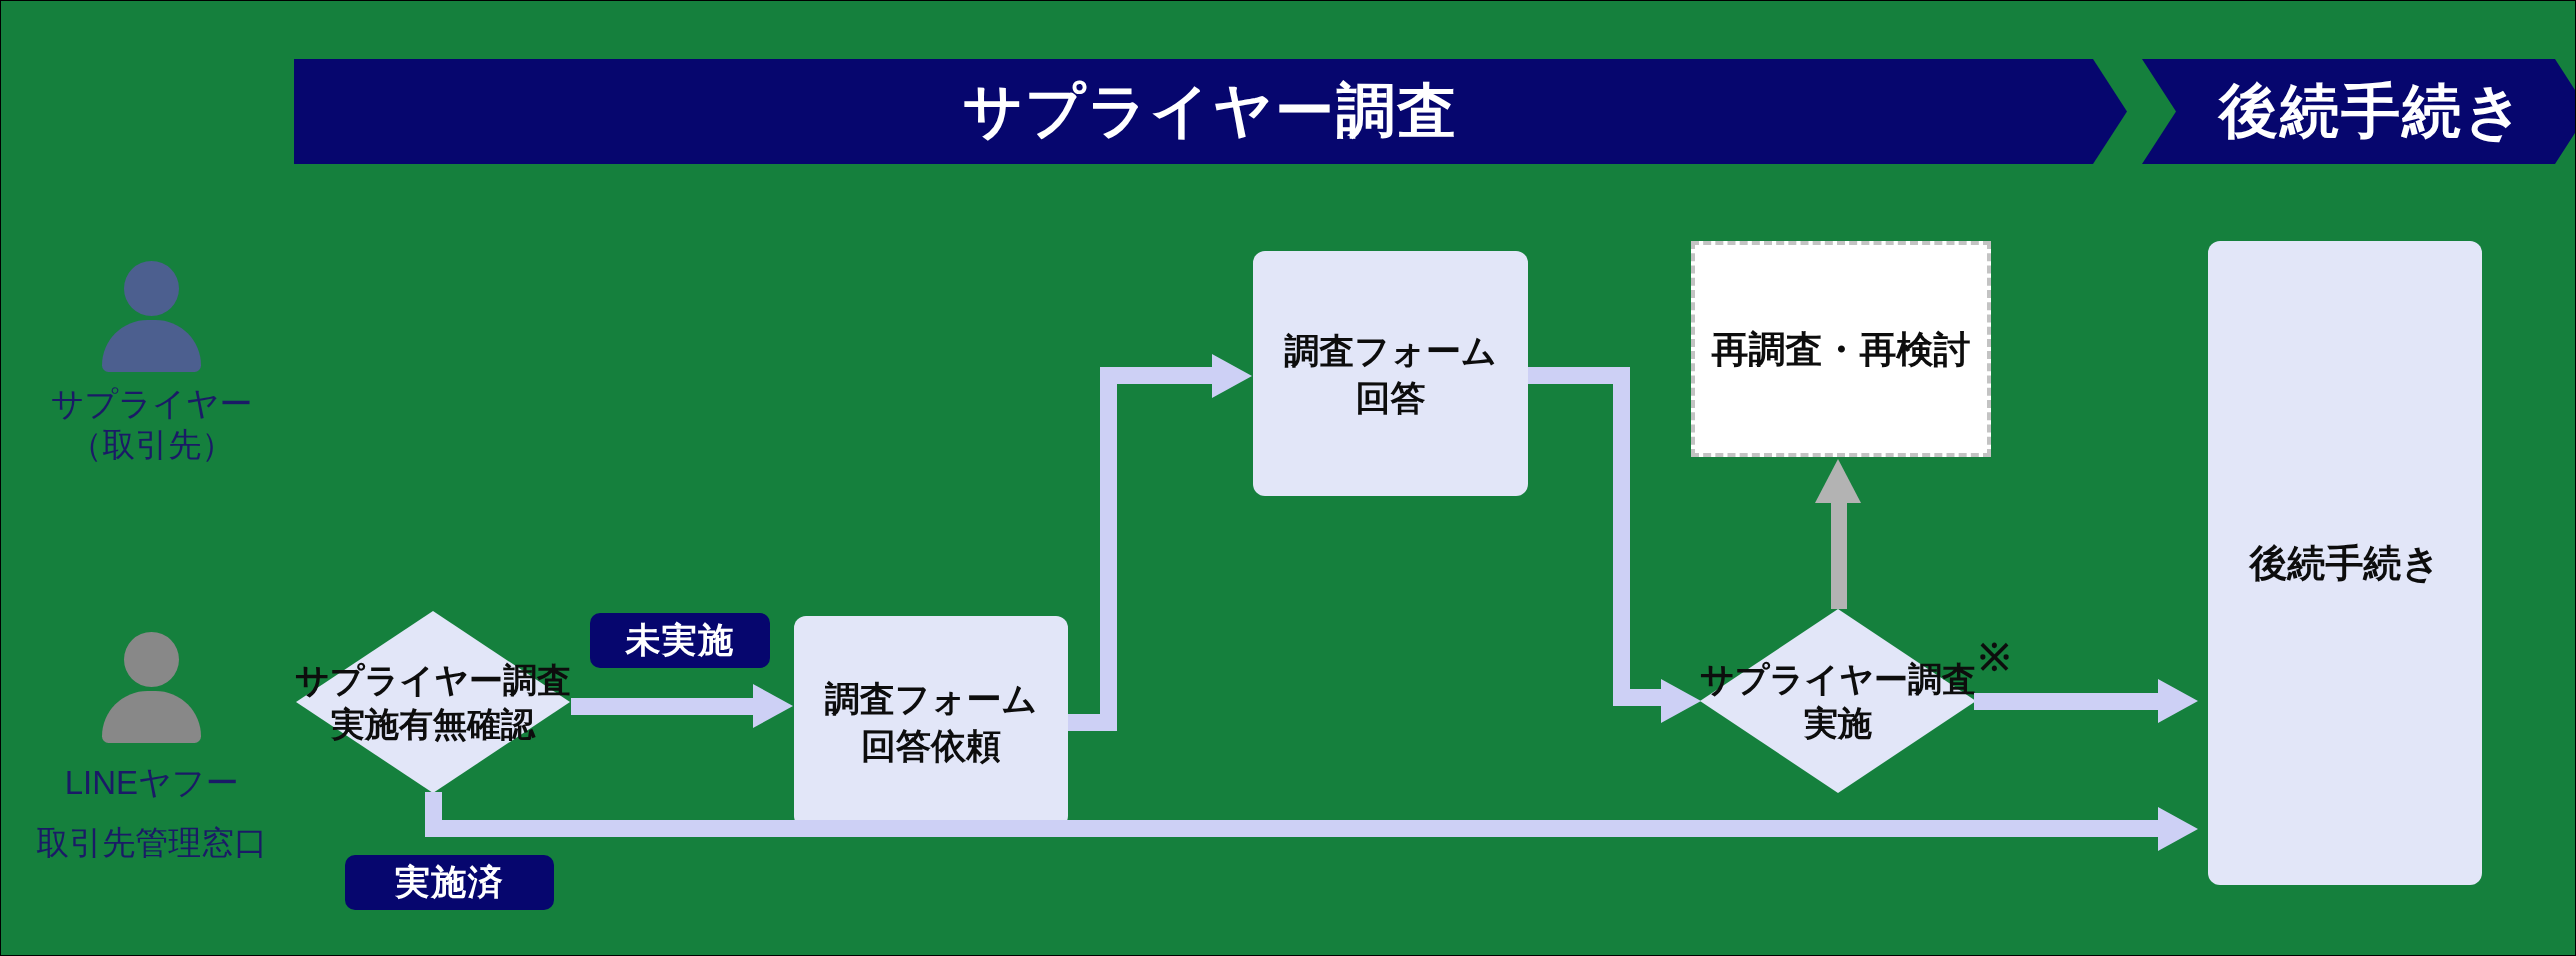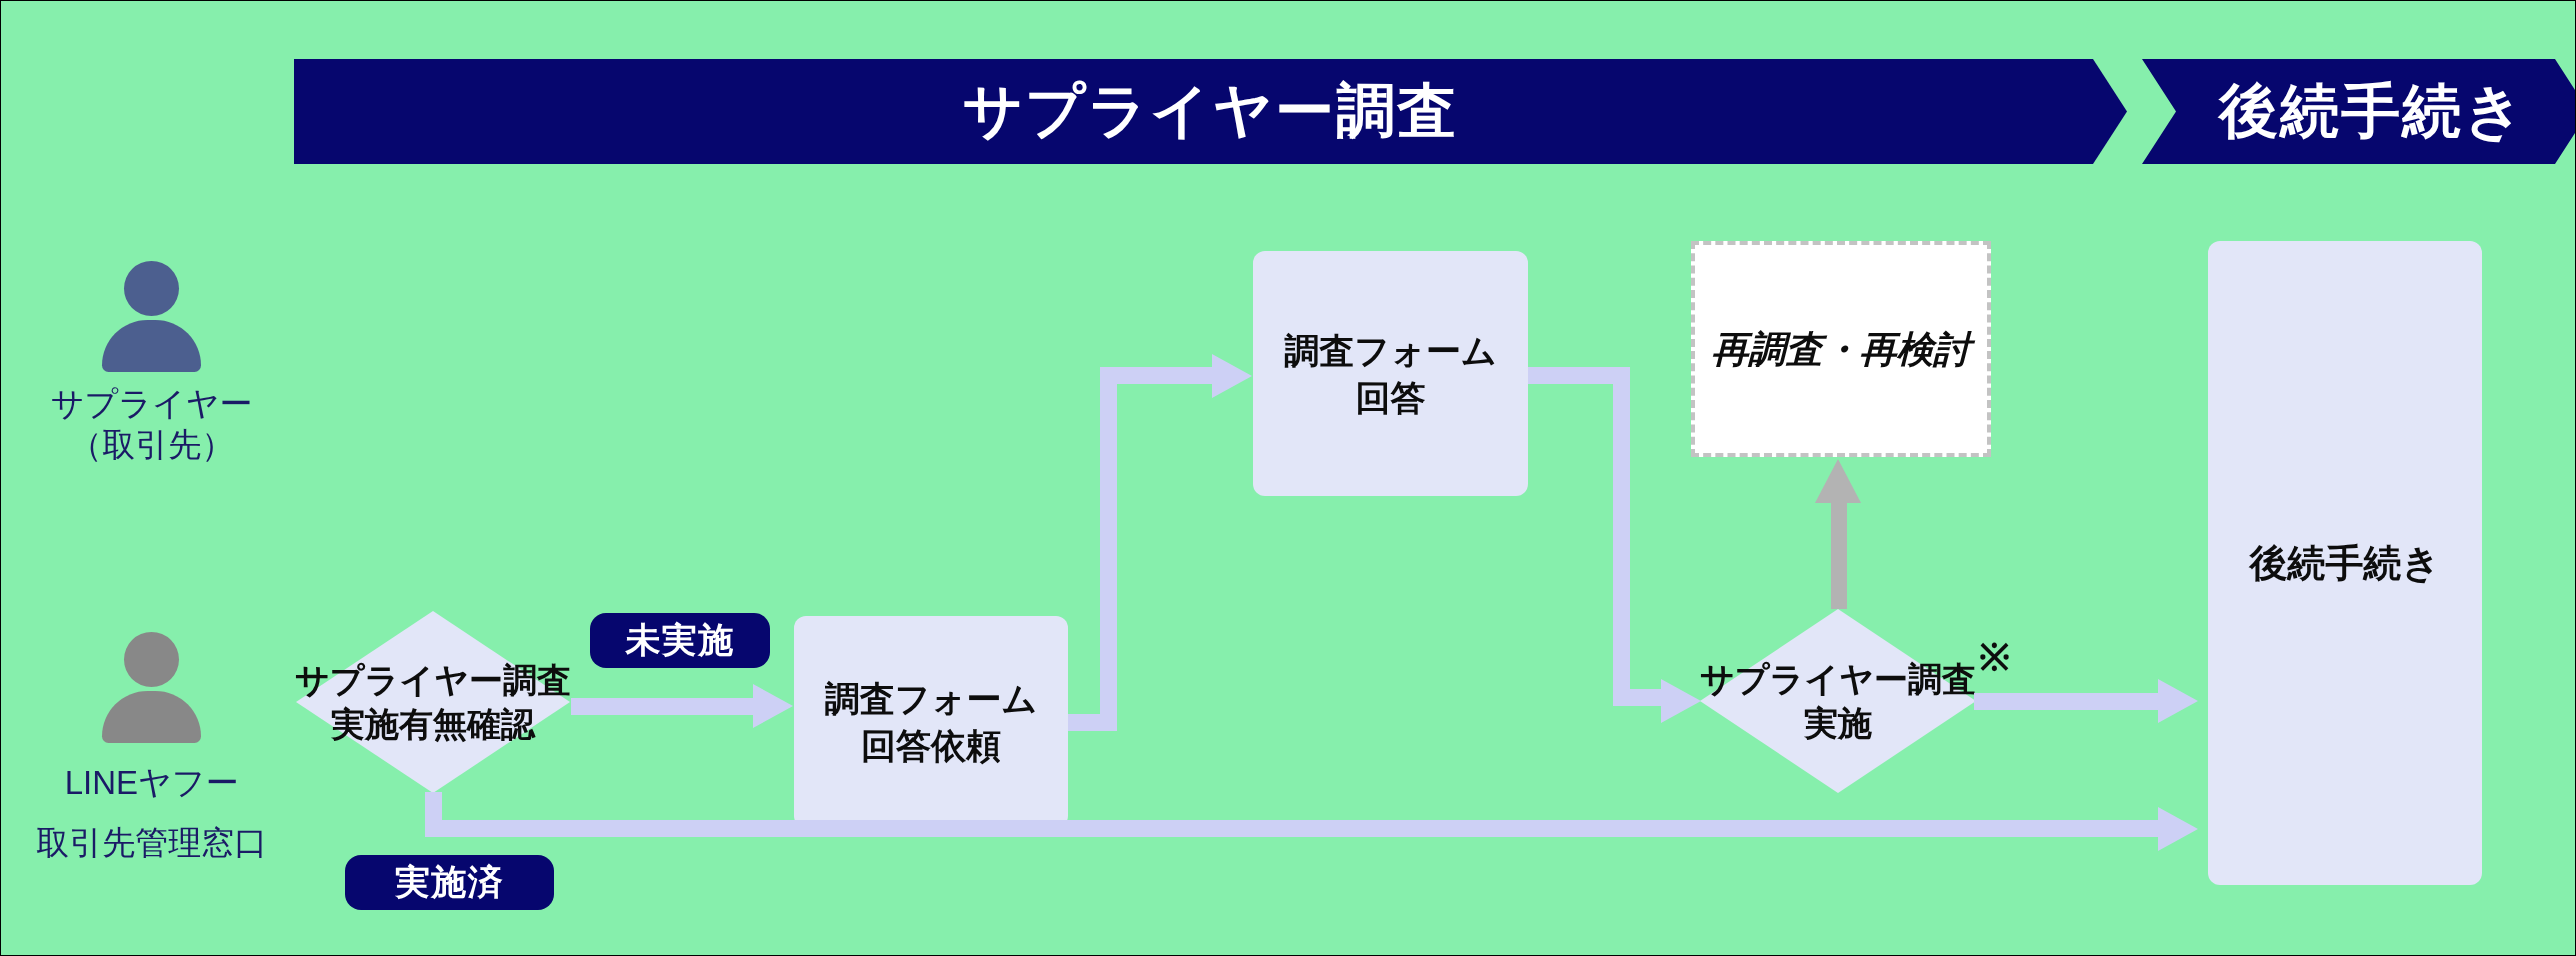--- a/index.html
+++ b/index.html
@@ -1,21 +1,21 @@
 <!DOCTYPE html>
 <html style="--navy: #06066E; --lavender: #E2E6F8; --periwinkle: #CDD0F5; --gray-arrow: #B3B3B3; --dash-border: #C3C3C3; --person-supplier: #4C5F8F; --person-ly: #888888; --label-text: #1A1A66; --node-text: #0D0D0D;font-size:11.3px"><head>
 <meta charset="utf-8">
 <style>
   html,body{margin:0;padding:0;background:#fff;}
   #stage{
     position:relative;
     width:2576px;height:956px;
     box-sizing:border-box;
     border:1.4px solid #000;
-    background:#86efac;
+    background:#15803d;
     font-family:"Liberation Sans", sans-serif;
     overflow:hidden;
   }
   
   .banner{
     position:absolute;top:58px;height:105px;
     background:var(--navy,#06066E);
     display:flex;align-items:center;justify-content:center;
     color:#fff;font-weight:bold;font-size:59px;letter-spacing:2.1px;
     white-space:nowrap;
@@ -58,21 +58,21 @@
     font-weight:bold;font-size:35px;line-height:47px;white-space:nowrap;
   }
   .dashedbox{
     position:absolute;background:#fff;
     border:4.2px dashed var(--dash-border,#C3C3C3);
     box-sizing:border-box;
   }
   
   .badge{
     position:absolute;background:var(--navy,#06066E);
-    border-radius:16px;display:flex;align-items:center;justify-content:center;
+    border-radius:10px;display:flex;align-items:center;justify-content:center;
     color:#fff;font-weight:bold;font-size:35px;letter-spacing:1.4px;white-space:nowrap;
   }
   
   .shaft{position:absolute;background:var(--periwinkle,#CDD0F5);}
   .shaft-gray{position:absolute;background:var(--gray-arrow,#B3B3B3);}
   .head-right{
     position:absolute;width:0;height:0;border-style:solid;
     border-width:22px 0 22px 40px;
     border-color:transparent transparent transparent var(--periwinkle,#CDD0F5);
   }
@@ -168,21 +168,21 @@
       <span style="display:block;">実施</span>
     </div>
   </div>
   <div class="note-mark" style="left:1978px;top:629px;">※</div>
 
   <div>
     <div class="shaft-gray" style="left:1830px;top:495px;width:15.6px;height:113px;"></div>
     <div class="head-up" style="left:1814px;top:458px;"></div>
   </div>
 
-  <div class="dashedbox" style="left:1690px;top:240px;width:300px;height:216px;font-style:italic;">
+  <div class="dashedbox" style="left:1690px;top:240px;width:300px;height:216px;">
     <div class="node-label" style="font-size:37px;">再調査・再検討</div>
   </div>
 
   <div>
     <div class="shaft" style="left:1973px;top:692px;width:185px;height:17px;"></div>
     <div class="head-right" style="left:2157px;top:678px;"></div>
   </div>
 
   <div>
     <div class="shaft" style="left:424px;top:791px;width:17px;height:45px;"></div>

